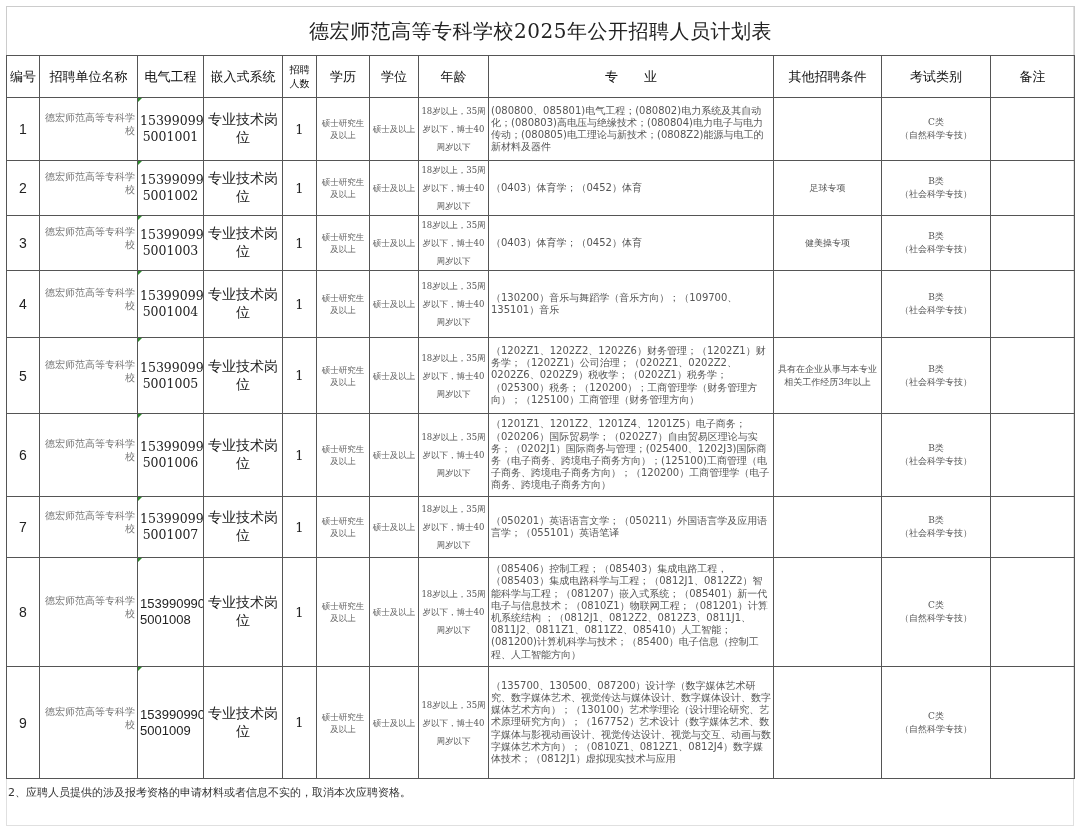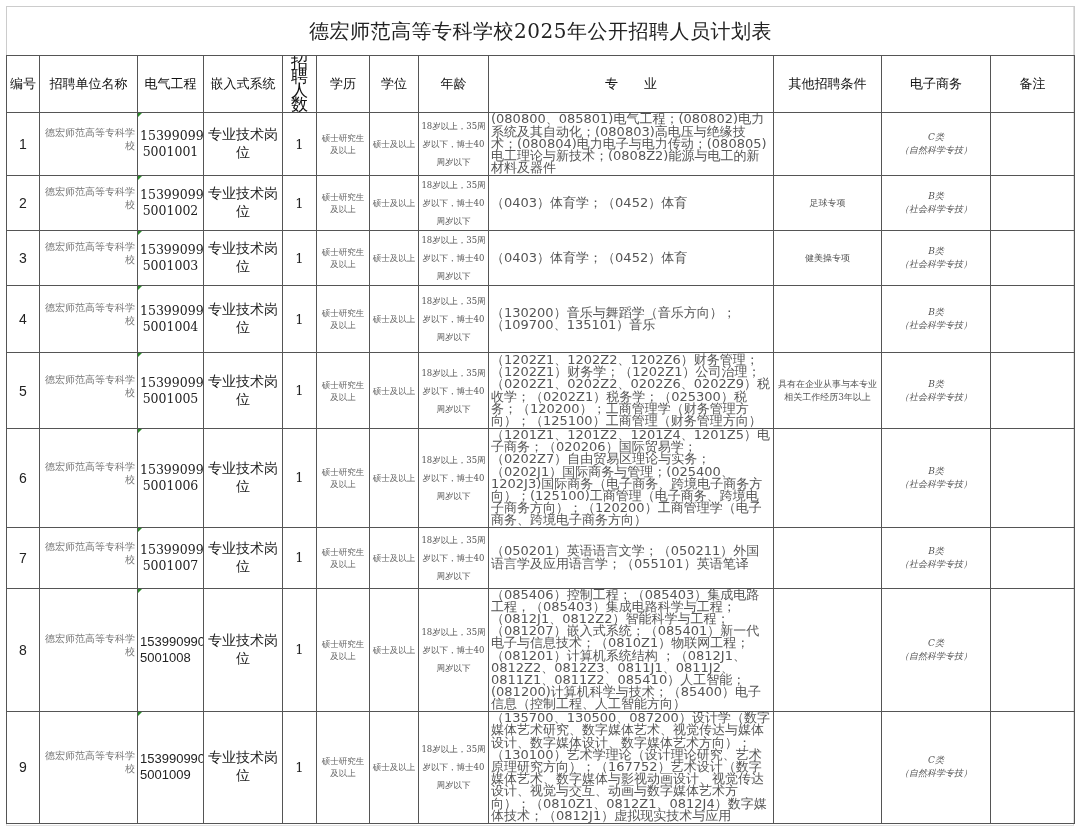--- a/index.html
+++ b/index.html
@@ -7,36 +7,36 @@
          font-family: "DejaVu Serif", "Liberation Serif", serif; color: #222; }
   .sheet { position: absolute; left: 6px; top: 6px; width: 1068px; }
   table { border-collapse: collapse; table-layout: fixed; width: 1068px; }
   td, th { border: 1px solid #555; padding: 0 2px; text-align: center; vertical-align: middle;
            overflow: hidden; }
   .title-cell { height: 48px; font-size: 20px; font-weight: normal; color: #222;
                 border-top-color: #ccc; border-left-color: #ccc; border-right-color: #ccc;
                 font-family: "DejaVu Serif", serif; letter-spacing: 0.5px; }
   th { font-family: Liberation Serif, serif; font-weight: normal;
        font-size: 13px; color: #111; height: 41px; }
-  th.two { font-size: 17px; line-height: 14px; }
+  th.two { font-size: 10px; line-height: 14px; }
   .no { font-family: "Liberation Sans", sans-serif; font-size: 14px; color: #222; }
   .unit { font-size: 10px; color: #777; line-height: 13px; padding-top: 0; vertical-align: middle; text-align: right; }
   .unit span { display: block; margin-top: -10px; }
   .code { font-size: 12.5px; color: #222; line-height: 16px; position: relative; }
   .code.left { text-align: left; font-family: "Liberation Sans", sans-serif; font-size: 13px; }
   .code::before { content: ""; position: absolute; left: 0; top: 0; width: 0; height: 0;
                   border-top: 4px solid #2a8a2a; border-right: 4px solid transparent; }
   .pname { font-size: 14px; color: #222; }
   .cnt { font-size: 13px; }
   .small { font-size: 8.5px; color: #666; line-height: 12px; }
   .age { font-size: 8.5px; color: #555; line-height: 18px; }
-  .major { text-align: left; font-size: 13px; color: #555; line-height: 12.2px; padding: 0 2px;
+  .major { text-align: left; font-size: 10px; color: #555; line-height: 12.2px; padding: 0 2px;
            font-family: "DejaVu Sans", sans-serif; }
   .cond { font-size: 9px; color: #555; line-height: 13px; }
-  .exam { font-size: 9px; color: #555; line-height: 13px; font-style: italic; }
+  .exam { font-size: 9px; color: #555; line-height: 13px; }
   .notes { position: absolute; left: 8px; top: 784px; font-size: 11px; color: #333; line-height: 17px;
            font-family: "DejaVu Sans", sans-serif; }
   .notes div { white-space: nowrap; }
   .frame { position: absolute; left: 6px; top: 6px; width: 1068px; height: 820px; border: 1px solid #e0e0e0;
            box-sizing: border-box; pointer-events: none; }
 </style>
 </head>
 <body>
 
 <div class="frame"></div>
@@ -68,21 +68,21 @@
       <th>嵌入式系统</th>
       <th class="two">
         <div>招聘</div>
         <div>人数</div>
       </th>
       <th>学历</th>
       <th>学位</th>
       <th>年龄</th>
       <th>专　　业</th>
       <th>其他招聘条件</th>
-      <th>电子商务</th>
+      <th>考试类别</th>
       <th>备注</th>
     </tr>
     </tbody>
       <tbody id="rows">
         <tr style="height: 63px;">
     <td class="no">1</td>
     <td class="unit">
             <span>德宏师范高等专科学校</span>
           </td>
     <td class="code">
@@ -276,13 +276,14 @@
       <div>C类</div>
             <div>（自然科学专技）</div>
     </td>
     <td></td>
   </tr>
       </tbody>
   </table>
 </div>
 
 <div class="notes">
+  <div>2、应聘人员提供的涉及报考资格的申请材料或者信息不实的，取消本次应聘资格。</div>
 </div>
 
 </body></html>

